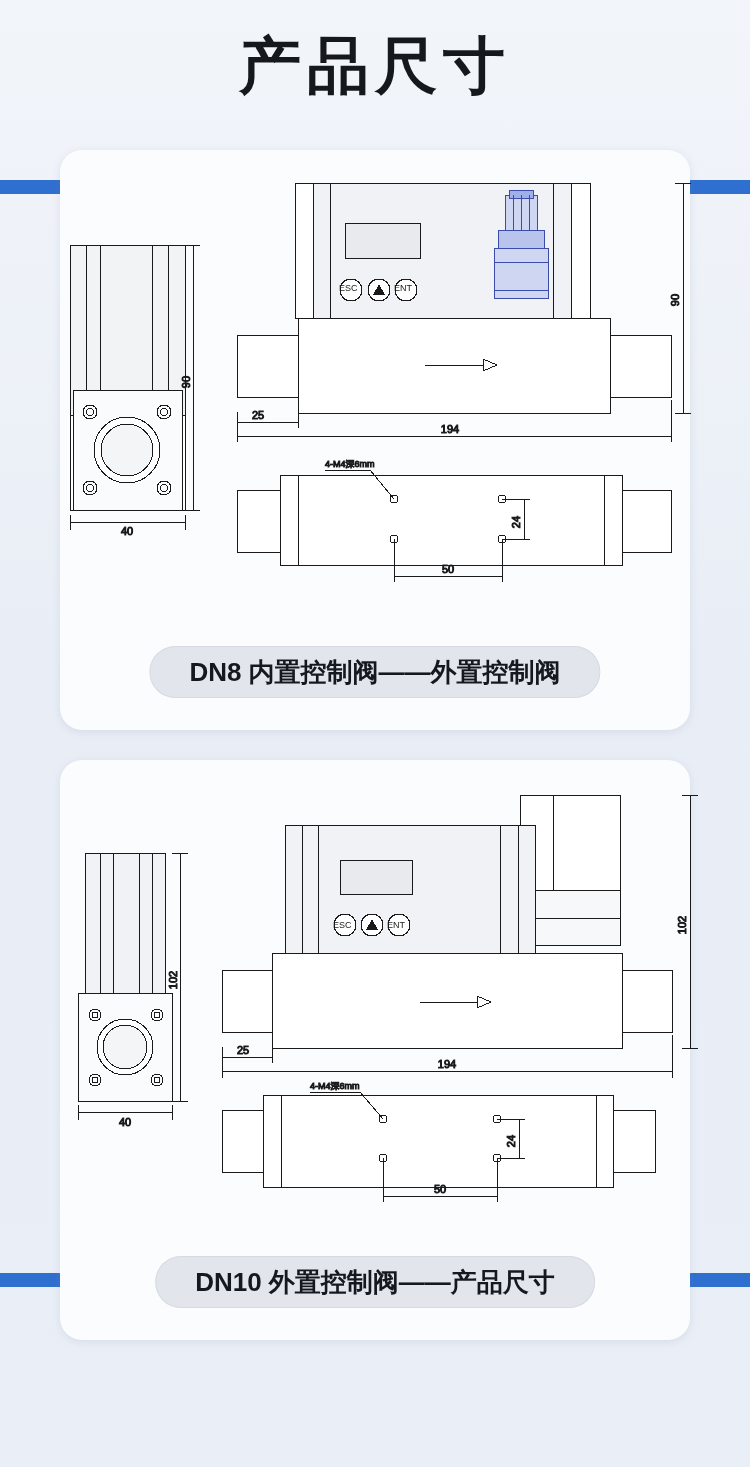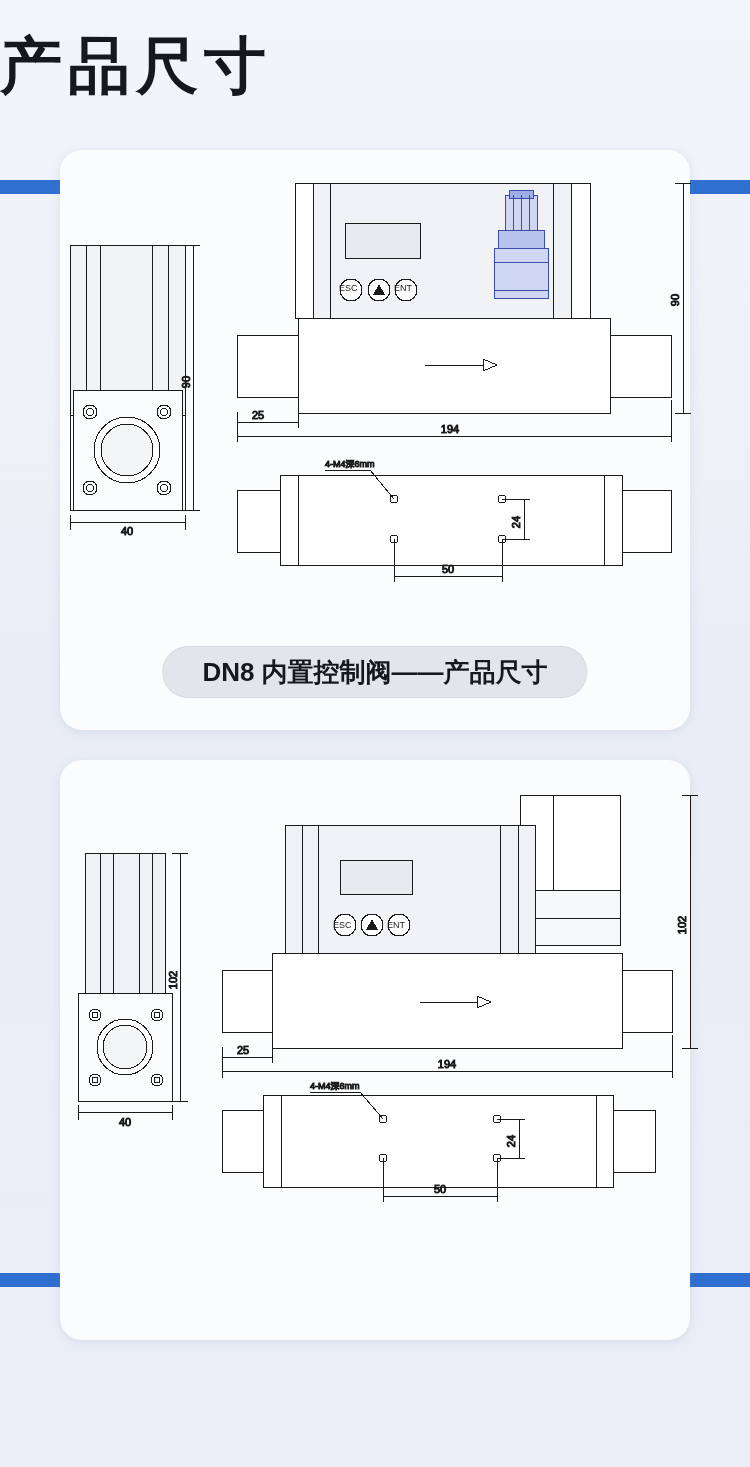--- a/index.html
+++ b/index.html
@@ -20,21 +20,21 @@
     border:14px solid #2f6fd0;
     width:150px;height:190px;
   }
   .corner.tl{left:-80px;top:-10px;border-right:none;border-top:none;border-radius:0 0 0 26px;}
   .corner.tr{right:-80px;top:-10px;border-left:none;border-top:none;border-radius:0 0 26px 0;}
   .corner.bl{left:-80px;bottom:-10px;border-right:none;border-bottom:none;border-radius:0 26px 0 0;}
   .corner.br{right:-80px;bottom:-10px;border-left:none;border-bottom:none;border-radius:26px 0 0 0;}
 
   .title{
     position:absolute;top:24px;left:0;width:750px;
-    text-align:left;
+    text-align:center;
     font-size:62px;
     font-weight:bold;
     letter-spacing:6px;
     color:#15181d;
     font-family:"Liberation Sans","DejaVu Sans",sans-serif;
   }
 
   .card{
     position:absolute;
     left:60px;width:630px;
@@ -186,21 +186,21 @@
         <text x="520" y="372" font-size="11" transform="rotate(-90 520 372)" text-anchor="middle">24</text>
 
         <line x1="394" y1="389" x2="394" y2="432"></line>
         <line x1="502" y1="389" x2="502" y2="432"></line>
         <line x1="394" y1="426" x2="502" y2="426"></line>
         <text x="448" y="423" font-size="11" text-anchor="middle">50</text>
       </g>
     </g>
   </svg>
 
-  <div class="caption" id="cap1">DN8  内置控制阀——产品尺寸</div>
+  <div class="caption" id="cap1">DN8  内置控制阀——外置控制阀</div>
 
   <div class="card" id="card2"></div>
 
   <svg class="drawing" style="top:770px;height:490px" viewBox="0 0 750 490">
     <g fill="none" stroke="#1a1a1a" stroke-width="1" shape-rendering="crispEdges">
 
       <g>
         <rect x="85" y="83" width="80" height="140" fill="#f1f2f5"></rect>
         <line x1="100" y1="83" x2="100" y2="223"></line>
         <line x1="113" y1="83" x2="113" y2="223"></line>
@@ -291,20 +291,21 @@
         <line x1="519" y1="349" x2="519" y2="388"></line>
         <text x="515" y="371" font-size="11" transform="rotate(-90 515 371)" text-anchor="middle">24</text>
         <line x1="383" y1="388" x2="383" y2="432"></line>
         <line x1="497" y1="388" x2="497" y2="432"></line>
         <line x1="383" y1="426" x2="497" y2="426"></line>
         <text x="440" y="423" font-size="11" text-anchor="middle">50</text>
       </g>
     </g>
   </svg>
 
+  <div class="caption" id="cap2">DN10  外置控制阀——产品尺寸</div>
 
   <div style="position:absolute;left:0;top:0;width:750px;height:1049px;pointer-events:none;">
     <span style="position:absolute;left:339px;top:283px;font-size:9px;color:#1a1a1a;">ESC</span>
     <span style="position:absolute;left:394px;top:283px;font-size:9px;color:#1a1a1a;">ENT</span>
     <span style="position:absolute;left:1103px;top:0;font-size:9px;"></span>
     <span style="position:absolute;left:333px;top:920px;font-size:9px;color:#1a1a1a;">ESC</span>
     <span style="position:absolute;left:387px;top:920px;font-size:9px;color:#1a1a1a;">ENT</span>
   </div>
 
 </div>

